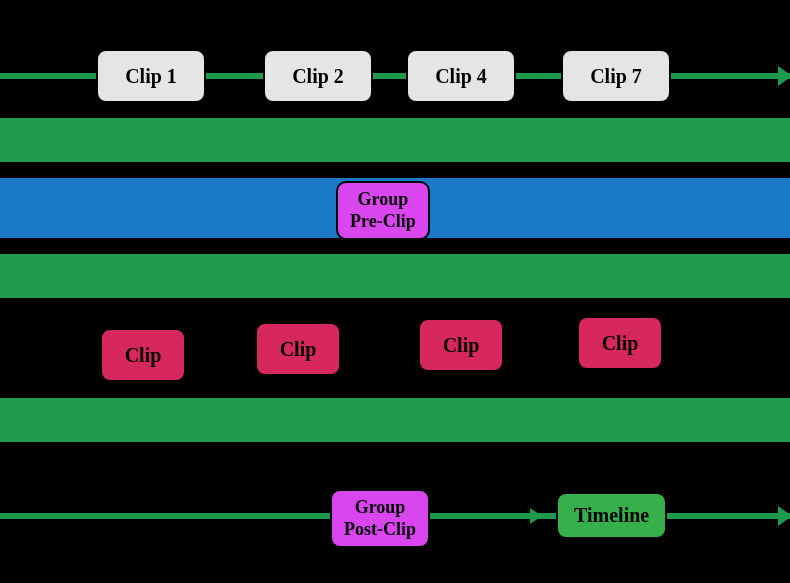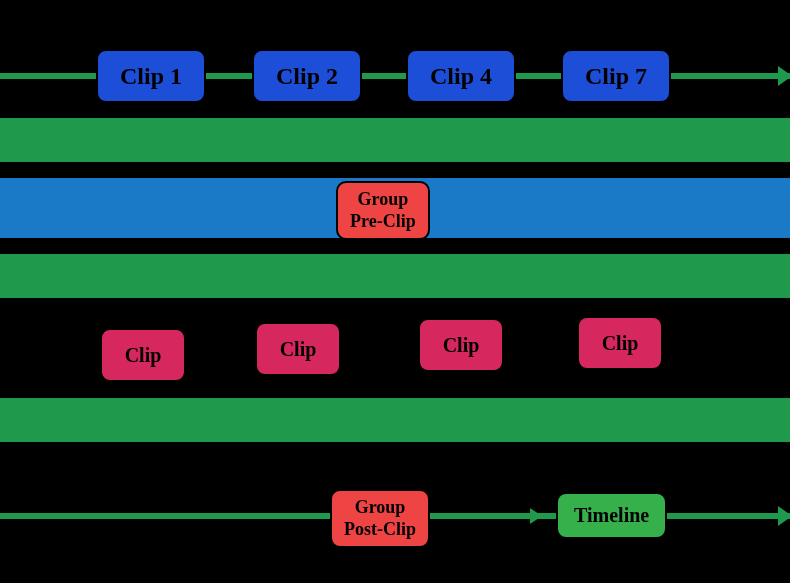--- a/index.html
+++ b/index.html
@@ -35,49 +35,49 @@
     background: #1f9a4c;
   }
   .band-blue {
     position: absolute;
     left: 0;
     width: 100%;
     background: #1a7ac8;
   }
   .orange-box {
     position: absolute;
-    background: #1d4ed8;
+    background: #e5e5e5;
     border: 2px solid #000;
     border-radius: 10px;
     display: flex;
     align-items: center;
     justify-content: center;
     font-weight: bold;
-    font-size: 24px;
+    font-size: 20px;
     color: #000;
     width: 110px;
     height: 54px;
   }
   .pink-box {
     position: absolute;
     background: #d6285e;
     border: 2px solid #000;
     border-radius: 10px;
     display: flex;
     align-items: center;
     justify-content: center;
     font-weight: bold;
     font-size: 20px;
     color: #000;
     width: 86px;
     height: 54px;
   }
   .gray-box {
     position: absolute;
-    background: #ef4444;
+    background: #d946ef;
     border: 2px solid #000;
     border-radius: 10px;
     display: flex;
     align-items: center;
     justify-content: center;
     font-weight: bold;
     font-size: 18px;
     color: #000;
     text-align: center;
     line-height: 1.2;
@@ -105,21 +105,21 @@
   }
 </style>
 </head>
 <body>
 
 <div class="arrow-line" style="top: 73px;"></div>
 
 <div class="orange-box" style="left: 96px; top: 49px;">
   <span>Clip 1</span>
 </div>
-<div class="orange-box" style="left: 252px; top: 49px; justify-content: center;">
+<div class="orange-box" style="left: 263px; top: 49px; justify-content: center;">
   <span>Clip 2</span>
 </div>
 <div class="orange-box" style="left: 406px; top: 49px;">
   <span>Clip 4</span>
 </div>
 <div class="orange-box" style="left: 561px; top: 49px;">
   <span>Clip 7</span>
 </div>
 
 <div class="band" style="top: 118px; height: 44px;"></div>

